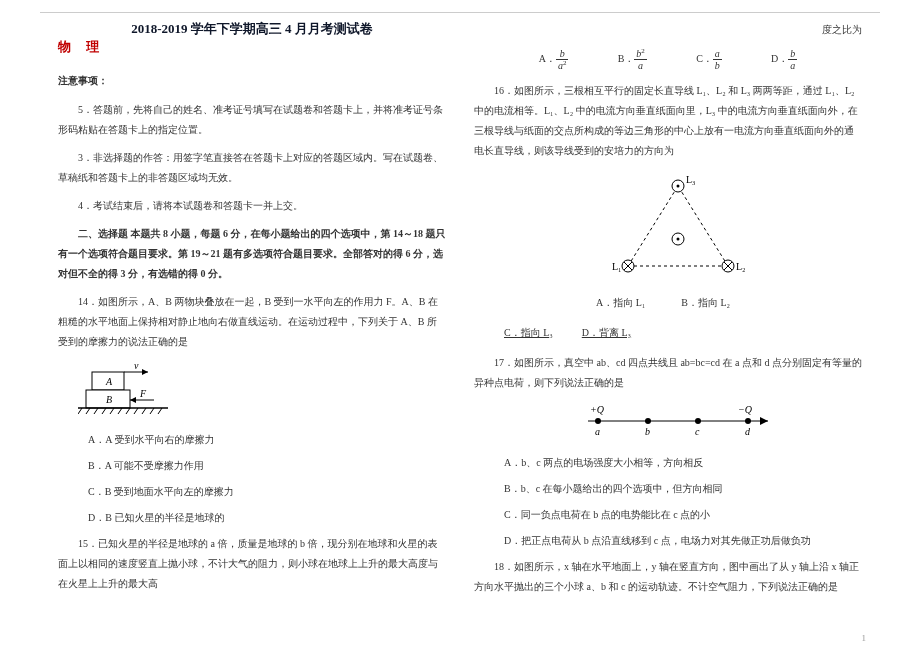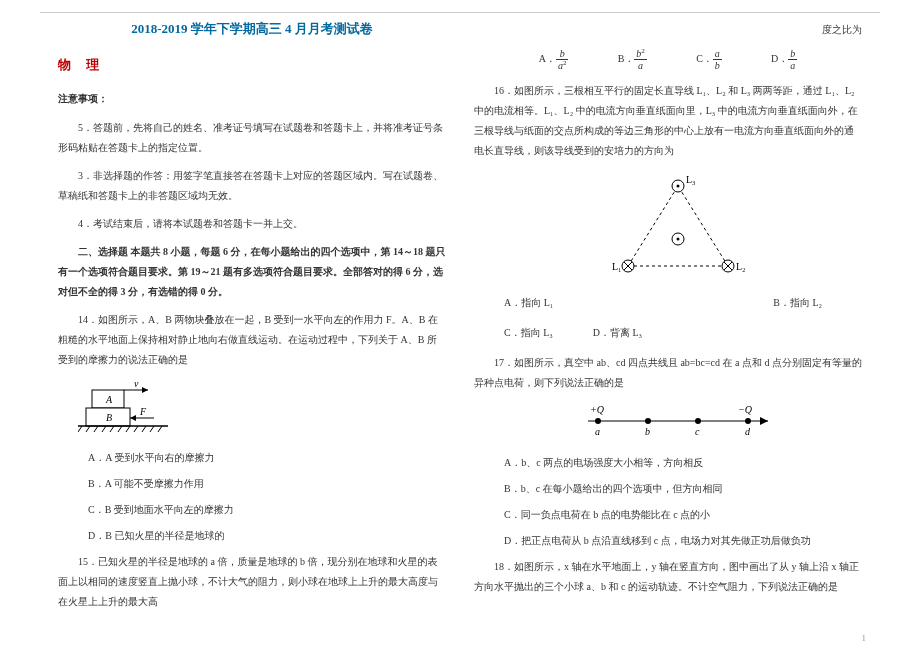--- a/index.html
+++ b/index.html
@@ -14,25 +14,24 @@
       padding: 20px 40px 10px 40px;
       position: relative;
     }
     .col {
       width: 50%;
       padding: 0 18px;
     }
     .col-left { padding-right: 14px; }
     .col-right { padding-left: 14px; }
     .title-red {
-      color: #0369a1;
+      color: #0f172a;
       font-weight: bold;
       text-align: center;
       font-size: 13px;
-      margin-bottom: 18px;
     }
     .subtitle-red {
       color: #c00000;
       font-weight: bold;
       text-align: left;
       font-size: 13px;
       margin-bottom: 18px;
       letter-spacing: 6px;
     }
     .section-head {
@@ -167,25 +166,25 @@
       <circle cx="80" cy="15" r="6" fill="#fff" stroke="#000"></circle>
       <circle cx="80" cy="15" r="1.5" fill="#000"></circle>
       <circle cx="80" cy="68" r="6" fill="#fff" stroke="#000"></circle>
       <circle cx="80" cy="68" r="1.5" fill="#000"></circle>
       <text x="14" y="99" font-size="10">L₁</text>
       <text x="138" y="99" font-size="10">L₂</text>
       <text x="88" y="12" font-size="10">L₃</text>
     </svg>
   </div>
 
-  <div class="choice-inline" style="justify-content:space-between; gap:36px; padding-left:3em;">
+  <div class="choice-inline" style="justify-content:center; gap:36px; padding-left:3em;">
     <span>A．指向 L₁</span>
     <span>B．指向 L₂</span>
   </div>
-  <div class="choice-inline" style="justify-content:flex-start; gap:40px; padding-left:3em;">
+  <div class="choice-inline" style="justify-content:flex-start; gap:29px; padding-left:3em;text-decoration:underline;">
     <span>C．指向 L₃</span>
     <span>D．背离 L₃</span>
   </div>
 
   <div class="para">17．如图所示，真空中 ab、cd 四点共线且 ab=bc=cd 在 a 点和 d 点分别固定有等量的异种点电荷，则下列说法正确的是</div>
 
   <div class="figure" style="text-align:center">
     <svg width="220" height="38" viewBox="0 0 220 38">
       <line x1="20" y1="18" x2="200" y2="18" stroke="#000"></line>
       <polygon points="200,18 192,14 192,22" fill="#000"></polygon>

